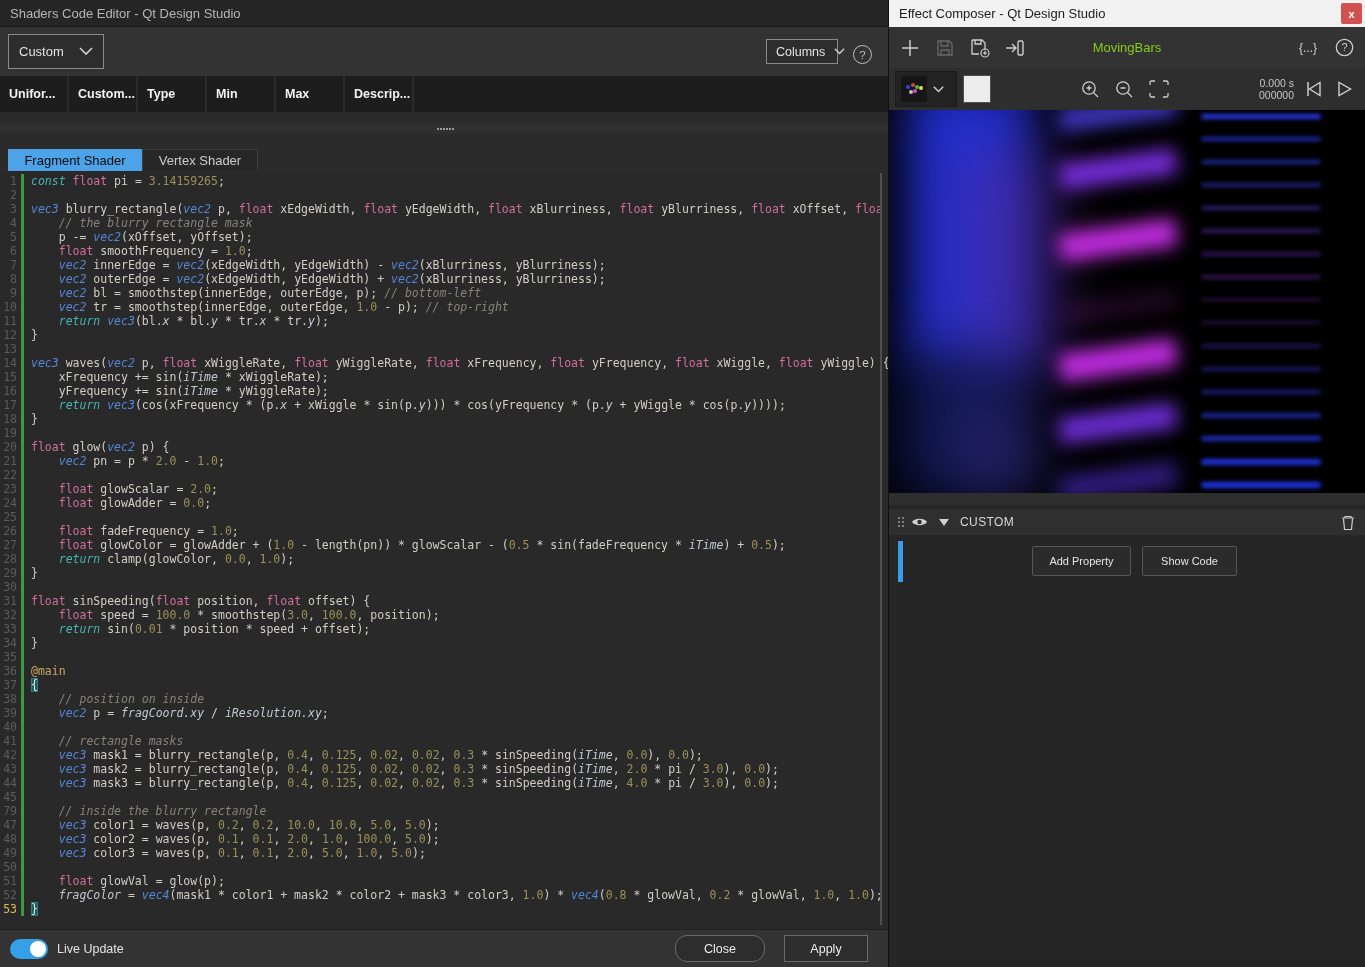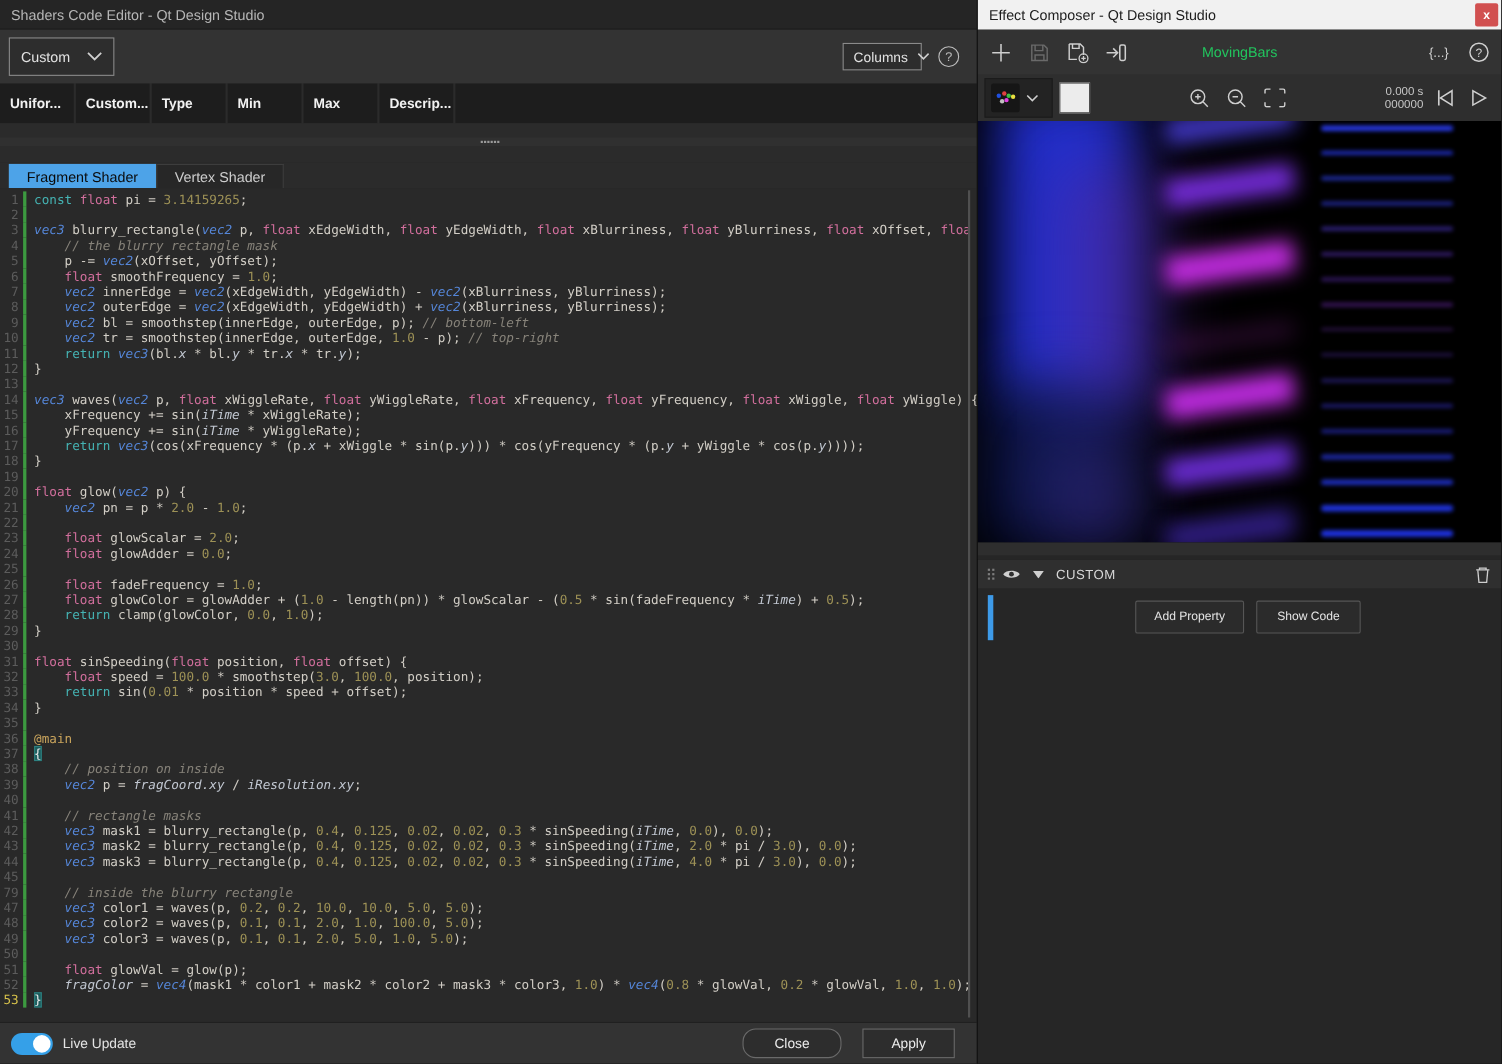--- a/index.html
+++ b/index.html
@@ -6,21 +6,21 @@
   html,body { background:#141414; }
   body { font-family:"Liberation Sans", sans-serif; }
   .screen { position:relative; width:1365px; height:967px; background:#1e1e1e; overflow:hidden; }
 
   
   .win-left { position:absolute; left:0; top:0; width:888px; height:967px; background:#2b2b2b; display:flex; flex-direction:column; }
   .lw-titlebar { height:27px; background:#252525; border-bottom:1px solid #1a1a1a; display:flex; align-items:center; padding-left:10px; color:#b6b6b6; font-size:13px; flex:none; }
   .lw-toolbar { height:49px; background:#333333; display:flex; align-items:center; justify-content:space-between; padding:0 8px; flex:none; }
   .combo { display:flex; align-items:center; justify-content:space-between; border:1px solid #8a8a8a; background:#2d2d2d; color:#e2e2e2; }
   .custom-combo { width:96px; height:35px; padding:0 10px; font-size:13px; }
-  .rt-group { display:flex; align-items:center; }
+  .rt-group { display:flex; align-items:flex-end; }
   .columns-combo { height:25px; padding:0 9px; font-size:12.5px; gap:9px; width:72px; }
   .help-circle { width:19px; height:19px; border:1.5px solid #bdbdbd; border-radius:50%; color:#bdbdbd; font-size:11.5px; display:flex; align-items:center; justify-content:center; margin-left:15px; margin-right:8px; }
   .chev { flex:none; }
   .table-header { height:36px; background:#2b2b2b; display:flex; gap:2px; flex:none; }
   .th { width:67px; background:#1d1d1d; color:#f2f2f2; font-weight:bold; font-size:12.5px; display:flex; align-items:center; padding-left:9px; flex:none; }
   .th-fill { flex:1; background:#1d1d1d; }
   .table-body { height:13px; background:#2b2b2b; flex:none; }
   .splitter { height:8px; background:#303030; position:relative; flex:none; }
   .split-dots { position:absolute; left:437px; top:3px; width:2px; height:2px; background:#9a9a9a; box-shadow:3px 0 #9a9a9a,6px 0 #9a9a9a,9px 0 #9a9a9a,12px 0 #9a9a9a,15px 0 #9a9a9a; }
   .pre-tab-gap { height:15px; background:#2b2b2b; flex:none; }
@@ -28,21 +28,21 @@
   .tab { height:22px; display:flex; align-items:center; justify-content:center; font-size:13px; padding:0 14px; }
   .tab.active { background:#4da3e8; color:#0b0b0b; width:134px; }
   .tab.inactive { background:#272727; color:#cdcdcd; border:1px solid #3d3d3d; border-bottom:none; width:116px; }
   .editor { flex:1; background:#292929; position:relative; overflow:hidden; font-family:"DejaVu Sans Mono", monospace; font-size:11.5px; line-height:14px; padding-top:3px; }
   .cl { display:flex; height:14px; white-space:pre; }
   .ln { width:17px; text-align:right; color:#5c5c5c; flex:none; }
   .ln.cur { color:#d7c24b; }
   .modbar { width:3px; background:#3c9a40; margin-left:4px; flex:none; }
   .ct { padding-left:7px; white-space:pre; color:#d2cec6; }
   .tok-p { color:#d2cec6; }
-  .tok-k { color:#45b3b3; }
+  .tok-k { color:#45b3b3; font-style:italic; }
   .tok-t { color:#d26f9d; }
   .tok-v { color:#5586d8; font-style:italic; }
   .tok-n { color:#9d9156; }
   .tok-c { color:#87837a; font-style:italic; }
   .tok-i { color:#c2c8d2; font-style:italic; }
   .tok-m { color:#c9a45c; }
   .tok-hb { color:#eaeaea; background:#1d5c5c; box-shadow:0 0 0 1px #2e8080 inset; }
   .ed-scrollbar { position:absolute; right:6px; top:2px; width:2px; height:752px; background:#505050; }
   .lw-footer { height:38px; background:#333333; border-top:1px solid #202020; display:flex; align-items:center; padding:0 10px; flex:none; }
   .toggle { width:38px; height:20px; border-radius:10px; background:#35a0e8; position:relative; margin-right:9px; flex:none; }
@@ -51,21 +51,21 @@
   .footer-buttons { margin-left:auto; display:flex; gap:19px; padding-right:10px; }
   .btn { height:27px; background:#2d2d2d; border:1px solid #6a6a6a; color:#ececec; font-size:12.5px; font-family:"Liberation Sans", sans-serif; display:flex; align-items:center; justify-content:center; }
   .btn-close { width:90px;border-radius:12px; }
   .btn-apply { width:84px; }
 
   
   .win-right { position:absolute; left:888px; top:0; width:477px; height:967px; background:#262626; border-left:1px solid #101010; display:flex; flex-direction:column; }
   .rw-titlebar { height:27px; background:#f1f1f1; color:#1c1c1c; font-size:13px; display:flex; align-items:center; padding-left:10px; position:relative; flex:none; }
   .close-btn { position:absolute; right:3px; top:3px; width:21px; height:21px; background:#d15050; color:#ffffff; font-size:11px; font-weight:bold; display:flex; align-items:center; justify-content:center; border-radius:2px; cursor:default; }
   .rw-toolbar { height:41px; background:#333333; display:flex; align-items:center; padding:0 10px; position:relative; flex:none; }
-  .effect-name { position:absolute; left:0; right:0; text-align:center; color:#22c55e; font-size:13px; pointer-events:none; }
+  .effect-name { position:absolute; left:0; right:0; text-align:center; color:#84cc16; font-size:13px; pointer-events:none; }
   .tb-icon { width:22px; height:22px; display:flex; align-items:center; justify-content:center; color:#cfcfcf; margin-right:13px; z-index:1; }
   .tb-icon.disabled { color:#6a6a6a; }
   .tb-right { margin-left:auto; display:flex; z-index:1; }
   .tb-right .tb-icon { margin-right:0; margin-left:14px; }
   .braces-icon { font-size:12px; letter-spacing:0; color:#cfcfcf; }
   .preview-toolbar { height:42px; background:#2e2e2e; display:flex; align-items:center; padding:0 6px; position:relative; flex:none; }
   .thumb-combo { width:62px; height:36px; background:#232323; border:1px solid #1b1b1b; display:flex; align-items:center; padding:0 5px; gap:6px; }
   .thumb { width:26px; height:26px; background:#161616; border-radius:2px; position:relative; overflow:hidden; }
   .thumb-dots { position:absolute; left:5px; top:9px; width:4px; height:4px; border-radius:50%; background:#2050e0; box-shadow:5px -2px 0 #e04040, 9px 0 0 #40c040, 13px 1px 0 #e8e040, 7px 4px 0 #e040e0, 3px 5px 0 #c0c0c0; }
   .swatch { width:28px; height:28px; background:#ececec; border:1px solid #4e4e4e; margin-left:6px; }

